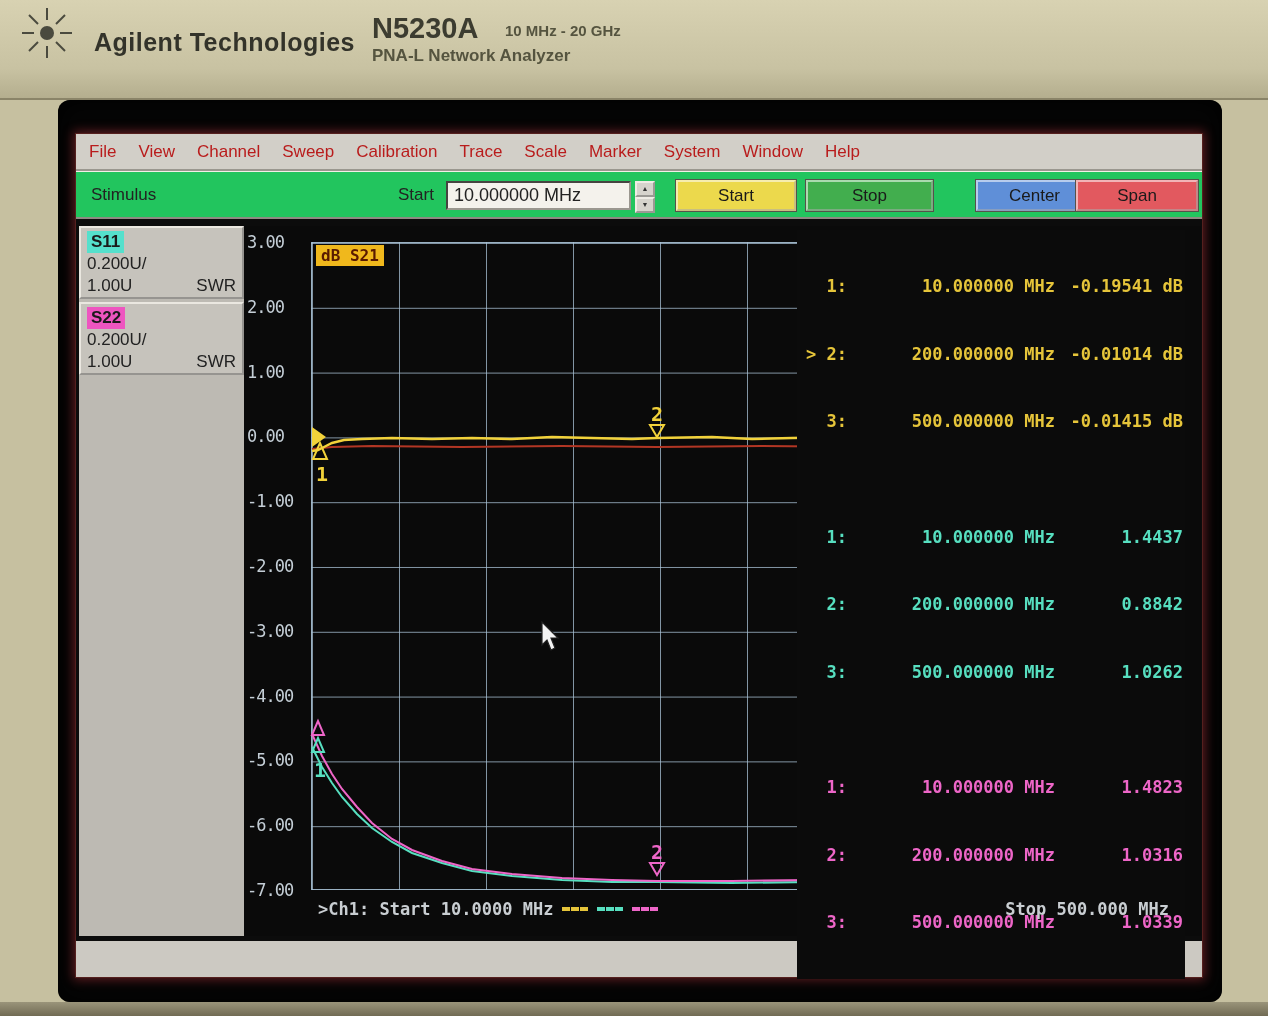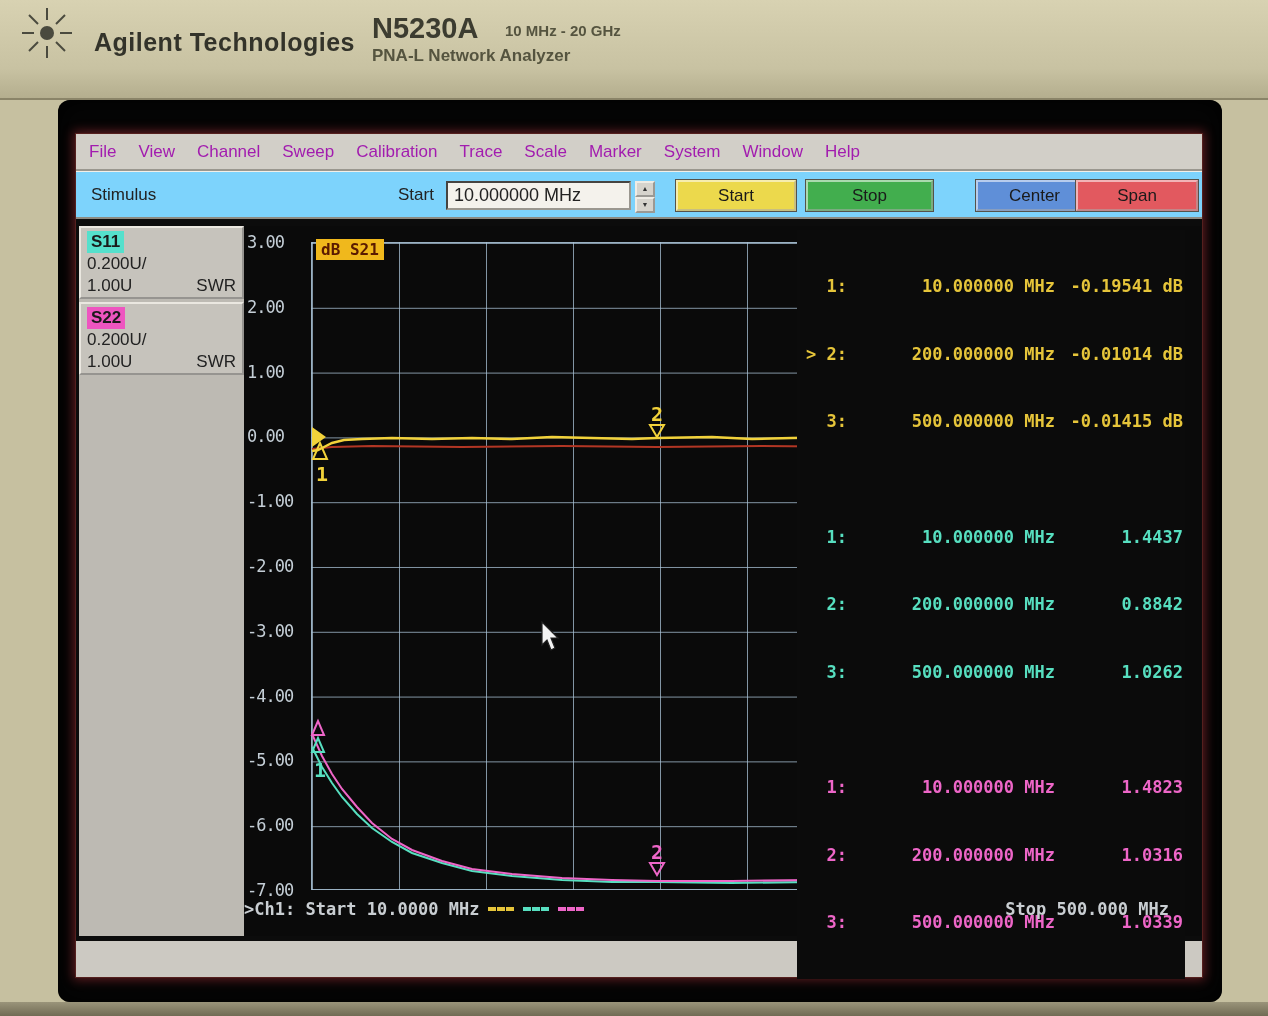--- a/index.html
+++ b/index.html
@@ -41,25 +41,25 @@
     position:absolute; left:17px; top:33px; width:1128px; height:845px;
     background:#ccc9c2; border:1px solid #55201e;
     box-shadow:0 0 10px 2px rgba(255,70,80,.35);
   }
   
   .menubar {
     height:37px; display:flex; align-items:center; padding-left:2px;
     background:#d2cfc8; border-bottom:2px solid #9a978f;
   }
   .menu-item {
-    padding:0 11px; font-size:17px; color:#a21caf; cursor:default;
+    padding:0 11px; font-size:17px; color:#b91c1c; cursor:default;
   }
   
   .toolbar {
-    position:relative; height:48px; background:#7dd3fc;
+    position:relative; height:48px; background:#22c55e;
     border-top:1px solid #f2efe8; border-bottom:2px solid #8e8b82;
   }
   .stim-label { position:absolute; left:15px; top:13px; font-size:17px; color:#222; }
   .start-label { position:absolute; left:322px; top:13px; font-size:17px; color:#222; }
   .stim-input {
     position:absolute; left:370px; top:9px; width:185px; height:29px;
     border:2px inset #9a978f; background:#f4f2ec; font-size:18px;
     font-family:"Liberation Sans", sans-serif; color:#222; padding-left:6px;
   }
   .spinner { position:absolute; left:559px; top:9px; width:20px; height:29px; display:flex; flex-direction:column; }
@@ -83,21 +83,21 @@
   .chip { display:inline-block; padding:0 4px; font-weight:bold; color:#1a1a1a; }
   .panel-row3 { display:flex; justify-content:space-between; }
   
   .graph { position:absolute; left:168px; top:7px; width:957px; height:710px; background:#0a0a0a;
            font-family:"DejaVu Sans Mono", monospace; }
   .ytick {
     position:absolute; left:3px; transform:translateY(-50%);
     font-size:17px; color:#c4ced6; letter-spacing:-1px;
   }
   .badge {
-    position:absolute; left:72px; top:13px; padding:1px 5px;
+    position:absolute; left:72px; top:19px; padding:1px 5px;
     background:#f0b81c; color:#5a1a00; font-size:16px; font-weight:bold;
   }
   .graticule {
     position:absolute; left:67px; top:16px; width:870px; height:648px;
     border:1px solid rgba(170,195,215,.9);
     background-image:
       linear-gradient(to right, rgba(170,195,215,.75) 1px, transparent 1px),
       linear-gradient(to bottom, rgba(170,195,215,.75) 1px, transparent 1px);
     background-size:87px 64.8px;
   }
@@ -111,21 +111,21 @@
   .ro-row .freq { width:208px; text-align:right; }
   .ro-row .val  { width:128px; text-align:right; }
   .ro-row.y { color:#e6c53a; }
   .ro-row.c { color:#57dfc0; }
   .ro-row.m { color:#ee66c8; }
   .ro-gap { height:3px; }
   .chinfo {
     position:absolute; left:0; top:668px; width:957px; height:30px;
     display:flex; align-items:center; font-size:17px; font-weight:bold; color:#c9ced2;
   }
-  .chinfo .left { }
+  .chinfo .left { margin-left:74px; }
   .legend-dash { display:inline-block; width:26px; height:0; margin-left:9px; }
   .d-y { border-top:4px dashed #e6c53a; }
   .d-c { border-top:4px dashed #57dfc0; }
   .d-m { border-top:4px dashed #ee66c8; }
   .chinfo .stop { margin-left:auto; margin-right:32px; }
   .cursor { position:absolute; left:297px; top:395px; }
   
   .statusbar {
     height:38px; background:#cfccc5; border-top:1px solid #f2efe8;
     display:flex; align-items:center; gap:6px; padding:0 6px;

